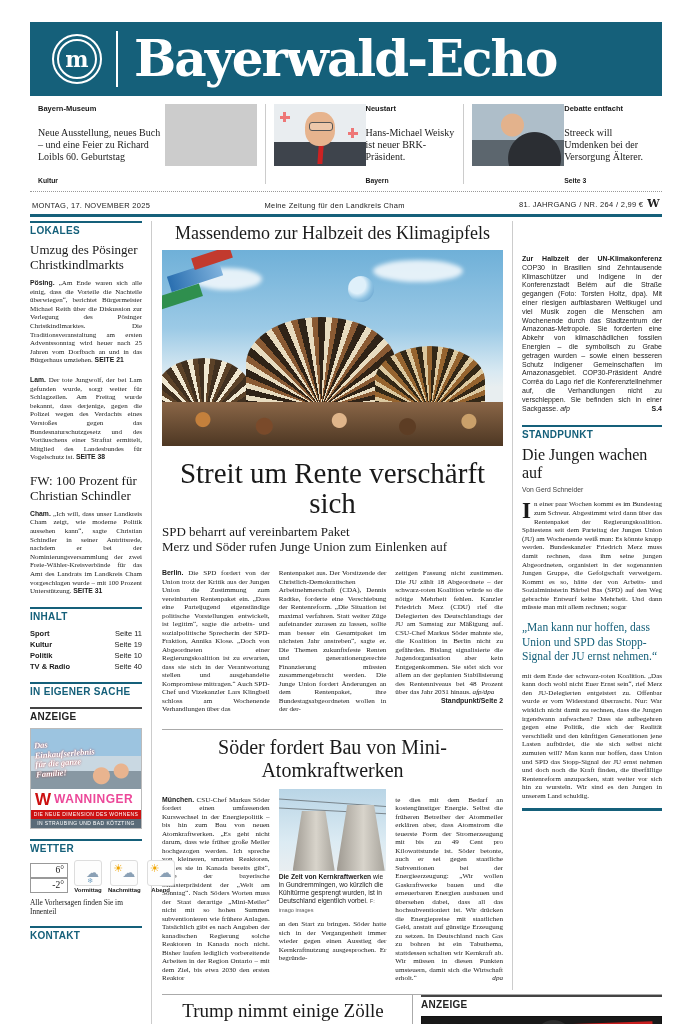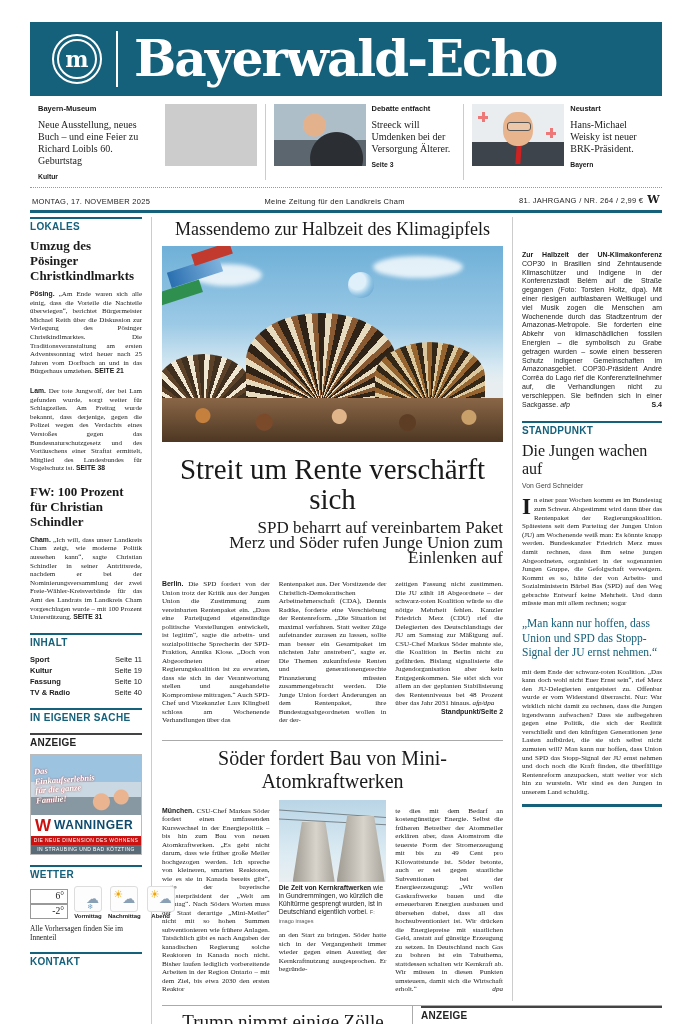--- a/index.html
+++ b/index.html
@@ -10,25 +10,25 @@
   
   .masthead{height:74px;background:#15607a;display:flex;align-items:center;padding-left:22px;}
   .logo{width:46px;height:46px;border:2px solid #fff;border-radius:50%;display:flex;align-items:center;justify-content:center;flex:0 0 auto;}
   .logo-inner{width:36px;height:36px;border:2px solid #fff;border-radius:50%;display:flex;align-items:center;justify-content:center;
               font-family:"DejaVu Serif",serif;font-weight:bold;font-size:22px;color:#fff;line-height:1;}
   .logo-sep{width:2px;height:56px;background:#fff;margin:0 16px 0 14px;}
   .mast-title{font-family:"DejaVu Serif",serif;font-weight:bold;font-size:50px;color:#fff;letter-spacing:-2px;line-height:1;}
 
   
   .teasers{display:grid;grid-template-columns:1.18fr 1fr 1fr;margin-top:8px;border-bottom:1px dotted #999;padding-bottom:7px;}
-  .teaser{display:flex;gap:6px;padding:0 8px;}
+  .teaser{display:flex;padding:0 8px;}
   .teaser + .teaser{border-left:1px solid #ccc;}
   .teaser .txt{flex:1;min-width:0;}
   .kicker{font-family:"Liberation Sans",sans-serif;font-weight:bold;font-size:7.5px;}
-  .tease-text{font-size:10px;line-height:12px;margin:6px 0;}
+  .tease-text{font-size:10px;line-height:12px;margin:14px 0;}
   .tease-ref{font-family:"Liberation Sans",sans-serif;font-weight:bold;font-size:6.8px;}
   .timg{width:92px;height:62px;flex:0 0 auto;position:relative;overflow:hidden;background:#ccc;}
   .timg.harp{background:
       repeating-linear-gradient(92deg,rgba(255,255,255,.45) 0 1px,rgba(0,0,0,0) 1px 6px),
       radial-gradient(circle at 28% 30%,#14100c 0 9px,rgba(0,0,0,0) 10px),
       radial-gradient(circle at 72% 26%,#14100c 0 10px,rgba(0,0,0,0) 11px),
       radial-gradient(circle at 30% 52%,#e9c49e 0 6px,rgba(0,0,0,0) 7px),
       radial-gradient(circle at 70% 50%,#e9c49e 0 7px,rgba(0,0,0,0) 8px),
       linear-gradient(135deg,#4c3categories 0,#6b4a33 0) ,
       linear-gradient(135deg,#56402e 0%,#7a5a3e 45%,#3a2c20 100%);}
@@ -68,39 +68,39 @@
              color:#15607a;border-top:2.5px solid #15607a;padding-top:2px;margin:0 0 6px;}
   .sec-label.dark{color:#222;border-top-color:#444;}
   .jt{text-align:justify;hyphens:auto;}
   .lead{font-family:"Liberation Sans",sans-serif;font-weight:bold;}
   .pref{font-family:"Liberation Sans",sans-serif;font-weight:bold;}
   .fr{float:right;}
   .sig{font-style:italic;}
 
   
   .rail-art{margin-bottom:11px;}
-  .rail-head{font-size:13px;line-height:15px;margin:2px 0 4px;font-weight:bold;}
+  .rail-head{font-size:13px;line-height:15px;margin:2px 0 4px;font-weight:normal;}
   .rail-body{font-size:7px;line-height:8.6px;}
   .rail-body .lead,.rail-body .pref{font-size:6.8px;}
   .inhalt-row{display:flex;justify-content:space-between;font-family:"Liberation Sans",sans-serif;font-size:7.5px;line-height:11px;}
   .inhalt-row .nm{font-weight:bold;}
   .eigene{font-size:7.6px;line-height:9.4px;}
   .mail{text-decoration:none;color:#1a1a1a;}
 
   .wanninger{border:1px solid #bbb;margin-bottom:10px;}
   .wan-photo{height:60px;position:relative;overflow:hidden;background:
       radial-gradient(circle at 82% 70%,#e9b48f 0 7px,rgba(0,0,0,0) 8px),
       radial-gradient(circle at 64% 78%,#e9b48f 0 8px,rgba(0,0,0,0) 9px),
       linear-gradient(180deg,#9cc4e0 0 45%,#c9d8e2 45% 70%,#8898a3 70% 100%);}
   .wan-script{position:absolute;left:4px;top:10px;font-style:italic;font-weight:bold;color:#fff;
               font-size:8.5px;line-height:9.5px;width:70px;transform:rotate(-4deg);
               text-shadow:0 0 2px rgba(180,40,40,.9);}
   .wan-band{background:#fff;display:flex;align-items:center;gap:3px;padding:2px 4px;}
   .wan-w{color:#c11;font-weight:bold;font-size:17px;font-family:"Liberation Sans",sans-serif;line-height:1;}
-  .wan-name{color:#0c4a6e;font-weight:bold;font-family:"Liberation Sans",sans-serif;font-size:12px;letter-spacing:.5px;}
+  .wan-name{color:#ec4899;font-weight:bold;font-family:"Liberation Sans",sans-serif;font-size:12px;letter-spacing:.5px;}
   .wan-strip1{background:#c11;color:#fff;font-family:"Liberation Sans",sans-serif;font-size:5px;letter-spacing:.4px;text-align:center;padding:1.5px 0;}
   .wan-strip2{background:#5a6b78;color:#fff;font-family:"Liberation Sans",sans-serif;font-size:5px;letter-spacing:.4px;text-align:center;padding:1.5px 0;}
 
   .wetter-row{display:flex;align-items:flex-end;gap:6px;}
   .temps{display:flex;flex-direction:column;}
   .tempbox{border:1px solid #999;width:30px;text-align:right;font-size:9.5px;padding:1px 3px;line-height:11px;}
   .wicon-stack{text-align:center;}
   .wicon{width:26px;height:24px;border:1px solid #ddd;border-radius:3px;position:relative;margin:0 auto;background:#fdfdfd;}
   .wicon .sun{position:absolute;left:2px;top:1px;color:#f0a500;font-size:11px;}
   .wicon .cloud{position:absolute;right:2px;top:4px;color:#8aa0b5;font-size:13px;}
@@ -124,21 +124,21 @@
       radial-gradient(circle at 90% 44%,#caa06a 0 7px,rgba(0,0,0,0) 8px),
       linear-gradient(180deg,#8a6647 0%,#4d3723 100%);}
   .banner{position:absolute;transform:rotate(-18deg);}
   .b1{left:6px;top:18px;width:54px;height:16px;background:linear-gradient(90deg,#2a6fb0,#7fb2dd);}
   .b2{left:-4px;top:40px;width:44px;height:13px;background:#2f8f4e;}
   .b3{left:30px;top:2px;width:40px;height:12px;background:#c23a2e;}
   .globe{position:absolute;left:186px;top:26px;width:26px;height:26px;border-radius:50%;background:
       radial-gradient(circle at 35% 35%,#dff0fa 0 35%,#8fc3e3 60%,#4f8fc0 100%);}
 
   .rente-head{font-size:29px;line-height:30px;text-align:center;font-weight:normal;margin:12px 0 6px;}
-  .deck{font-size:17px;line-height:15px;text-align:right;margin-bottom:8px;}
+  .deck{font-size:13px;line-height:15px;text-align:left;margin-bottom:8px;}
   .cols3{display:grid;grid-template-columns:repeat(3,1fr);column-gap:9px;}
   .body{font-size:7.1px;line-height:8.5px;}
   .body .lead,.body .pref{font-size:6.9px;}
   .divider{border-top:1px solid #aaa;margin:8px 0 6px;}
   .soeder-head{font-size:20px;text-align:center;font-weight:normal;margin:2px 0 7px;}
   .kkw-photo{height:82px;position:relative;overflow:hidden;background:linear-gradient(180deg,#b9d5e6 0%,#dcebf3 65%,#e9eef1 100%);}
   .tower{position:absolute;bottom:0;background:linear-gradient(90deg,#9f9a92 0%,#d8d4cb 55%,#a8a49c 100%);clip-path:polygon(22% 0,78% 0,100% 100%,0 100%);}
   .tw1{left:14px;width:42px;height:60px;}
   .tw2{left:58px;width:48px;height:66px;}
   .wire{position:absolute;height:1px;background:rgba(60,60,60,.55);}
@@ -190,41 +190,41 @@
   <div class="teasers">
     <div class="teaser">
       <div class="txt">
         <div class="kicker">Bayern-Museum</div>
         <div class="tease-text">Neue Ausstellung, neues Buch – und eine Feier zu Richard Loibls 60. Geburtstag</div>
         <div class="tease-ref">Kultur</div>
       </div>
       <div class="timg harp"></div>
     </div>
     <div class="teaser">
-      <div class="timg streeck"></div>
-      <div class="txt">
-        <div class="kicker">Debatte entfacht</div>
-        <div class="tease-text">Streeck will Umdenken bei der Versorgung Älterer.</div>
-        <div class="tease-ref">Seite 3</div>
-      </div>
-    </div>
-    <div class="teaser">
       <div class="timg weisky">
         <div class="weisky-cross1"></div>
         <div class="weisky-cross2"></div>
         <div class="weisky-face"></div>
         <div class="weisky-glasses"></div>
         <div class="weisky-tie"></div>
       </div>
       <div class="txt">
         <div class="kicker">Neustart</div>
         <div class="tease-text">Hans-Michael Weisky ist neuer BRK-Präsident.</div>
         <div class="tease-ref">Bayern</div>
       </div>
     </div>
+    <div class="teaser">
+      <div class="timg streeck"></div>
+      <div class="txt">
+        <div class="kicker">Debatte entfacht</div>
+        <div class="tease-text">Streeck will Umdenken bei der Versorgung Älterer.</div>
+        <div class="tease-ref">Seite 3</div>
+      </div>
+    </div>
   </div>
 
   <div class="dateline">
     <span>MONTAG, 17. NOVEMBER 2025</span>
     <span>Meine Zeitung für den Landkreis Cham</span>
     <span><span>81. JAHRGANG / NR. 264 / 2,99 €</span><span class="brandmark">W</span></span>
   </div>
   <div class="tealbar"></div>
 
   <div class="content">
@@ -250,21 +250,21 @@
       <div>
         <div class="inhalt-row">
             <span class="nm">Sport</span>
             <span>Seite 11</span>
           </div>
         <div class="inhalt-row">
             <span class="nm">Kultur</span>
             <span>Seite 19</span>
           </div>
         <div class="inhalt-row">
-            <span class="nm">Fassung</span>
+            <span class="nm">Politik</span>
             <span>Seite 10</span>
           </div>
         <div class="inhalt-row">
             <span class="nm">TV &amp; Radio</span>
             <span>Seite 40</span>
           </div>
       </div>
 
       <div class="sec-label" style="margin-top:10px;">IN EIGENER SACHE</div>
 

